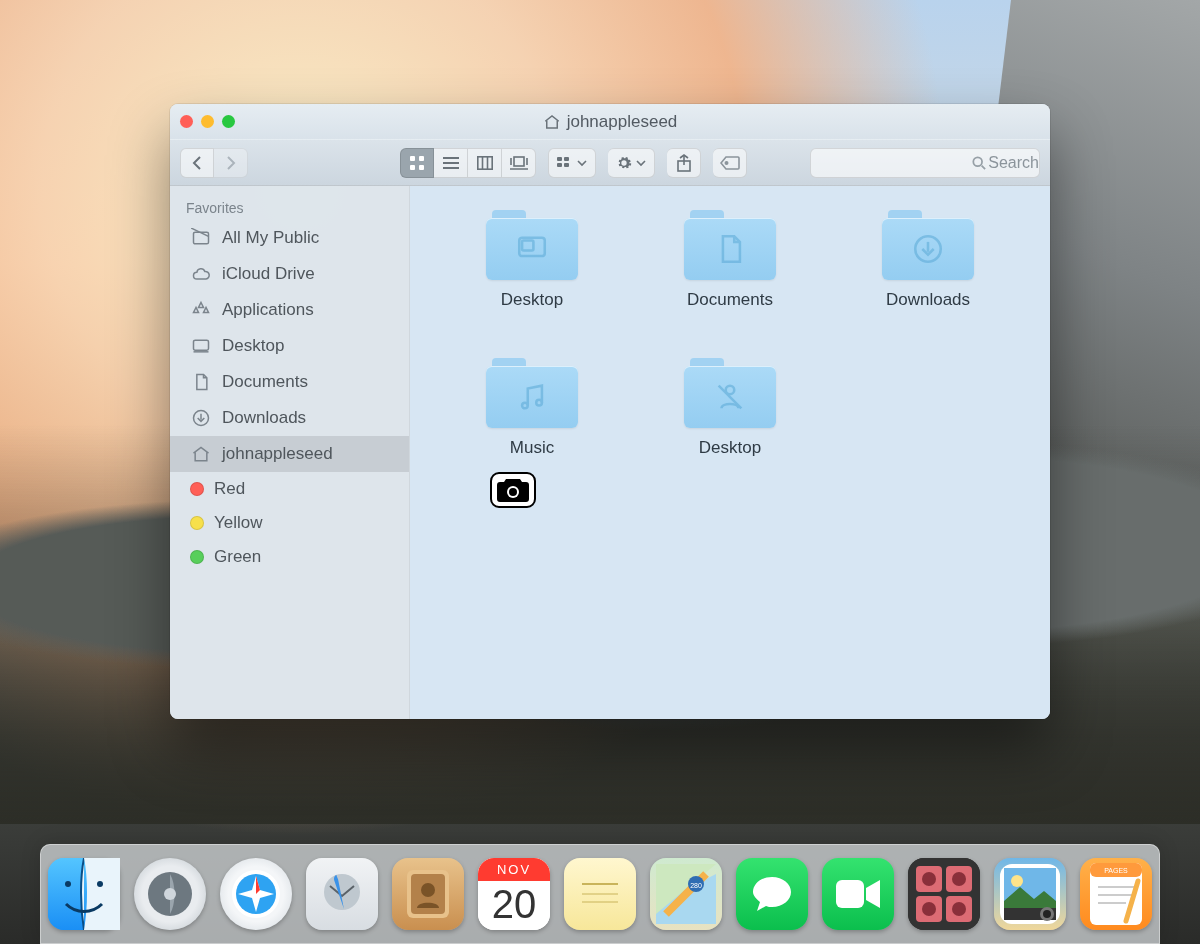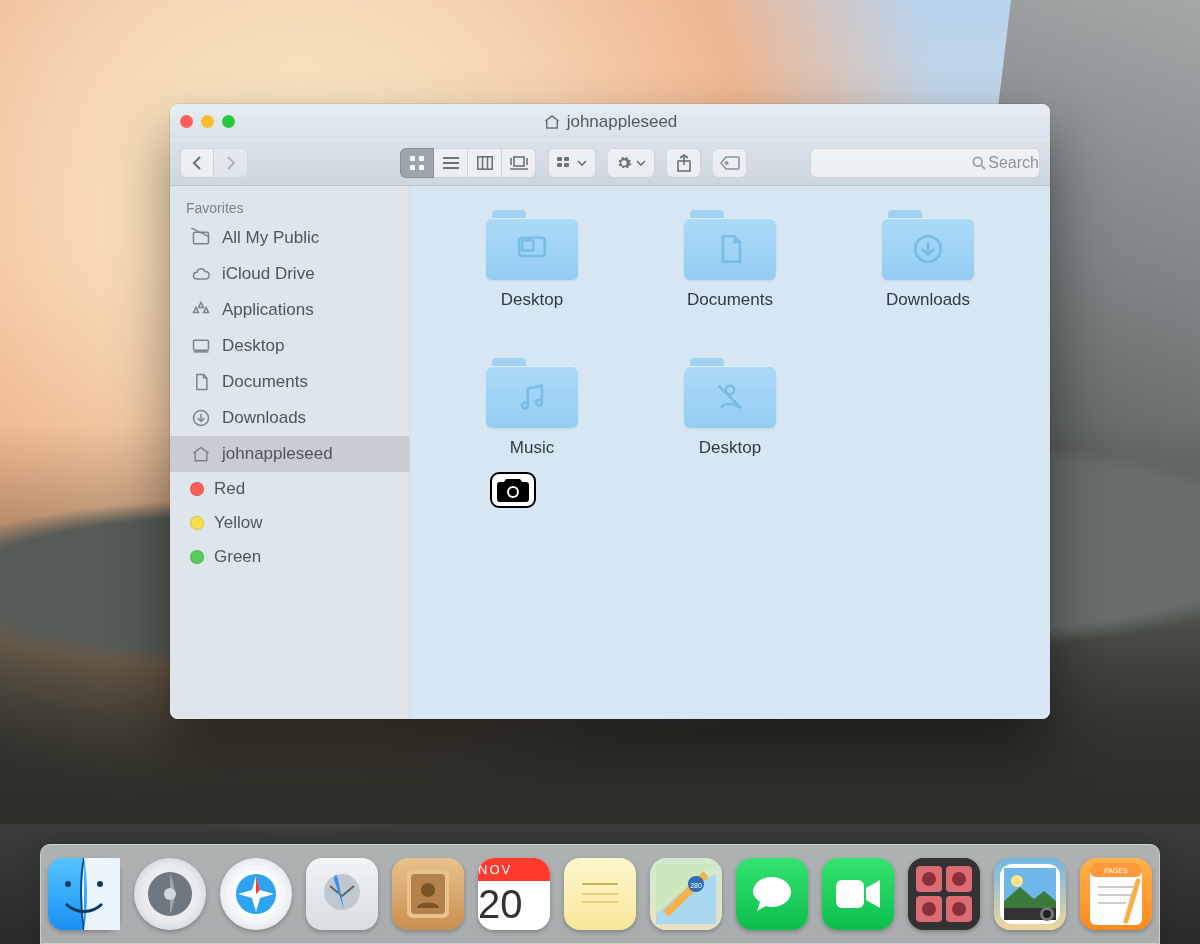--- a/index.html
+++ b/index.html
@@ -507,21 +507,21 @@
     </div>
     <div class="dock-icon " style="background:linear-gradient(#e8c28b,#c98f4f)">
       <svg width="46" height="52" viewBox="0 0 46 52">
         <rect x="2" y="2" width="42" height="48" rx="6" fill="#e8c28b"></rect>
         <rect x="6" y="6" width="34" height="40" rx="4" fill="#b3814a"></rect>
         <circle cx="23" cy="22" r="7" fill="#7a5327"></circle>
         <path d="M12 40c0-7 22-7 22 0" fill="#7a5327"></path>
       </svg>
     </div>
     <div class="dock-icon " style="background:#ffffff">
-      <div style="width:72px;height:72px;border-radius:16px;background:#fff;overflow:hidden;font-weight:300;">
+      <div style="width:72px;height:72px;border-radius:16px;background:#fff;overflow:hidden;font-weight:300;text-align:center;">
                <div style="background:#ff3b30;color:#fff;font-size:13px;letter-spacing:2px;padding:4px 0;font-weight:500">NOV</div>
                <div style="font-size:40px;color:#333;line-height:46px">20</div>
       </div>
     </div>
     <div class="dock-icon " style="background:linear-gradient(#fff7cf,#f7e79a)">
       <svg width="48" height="48" viewBox="0 0 48 48">
         <line x1="6" y1="14" x2="42" y2="14" stroke="#c9b45a" stroke-width="2"></line>
         <line x1="6" y1="24" x2="42" y2="24" stroke="#c9b45a" stroke-width="1"></line>
         <line x1="6" y1="32" x2="42" y2="32" stroke="#c9b45a" stroke-width="1"></line>
       </svg>

